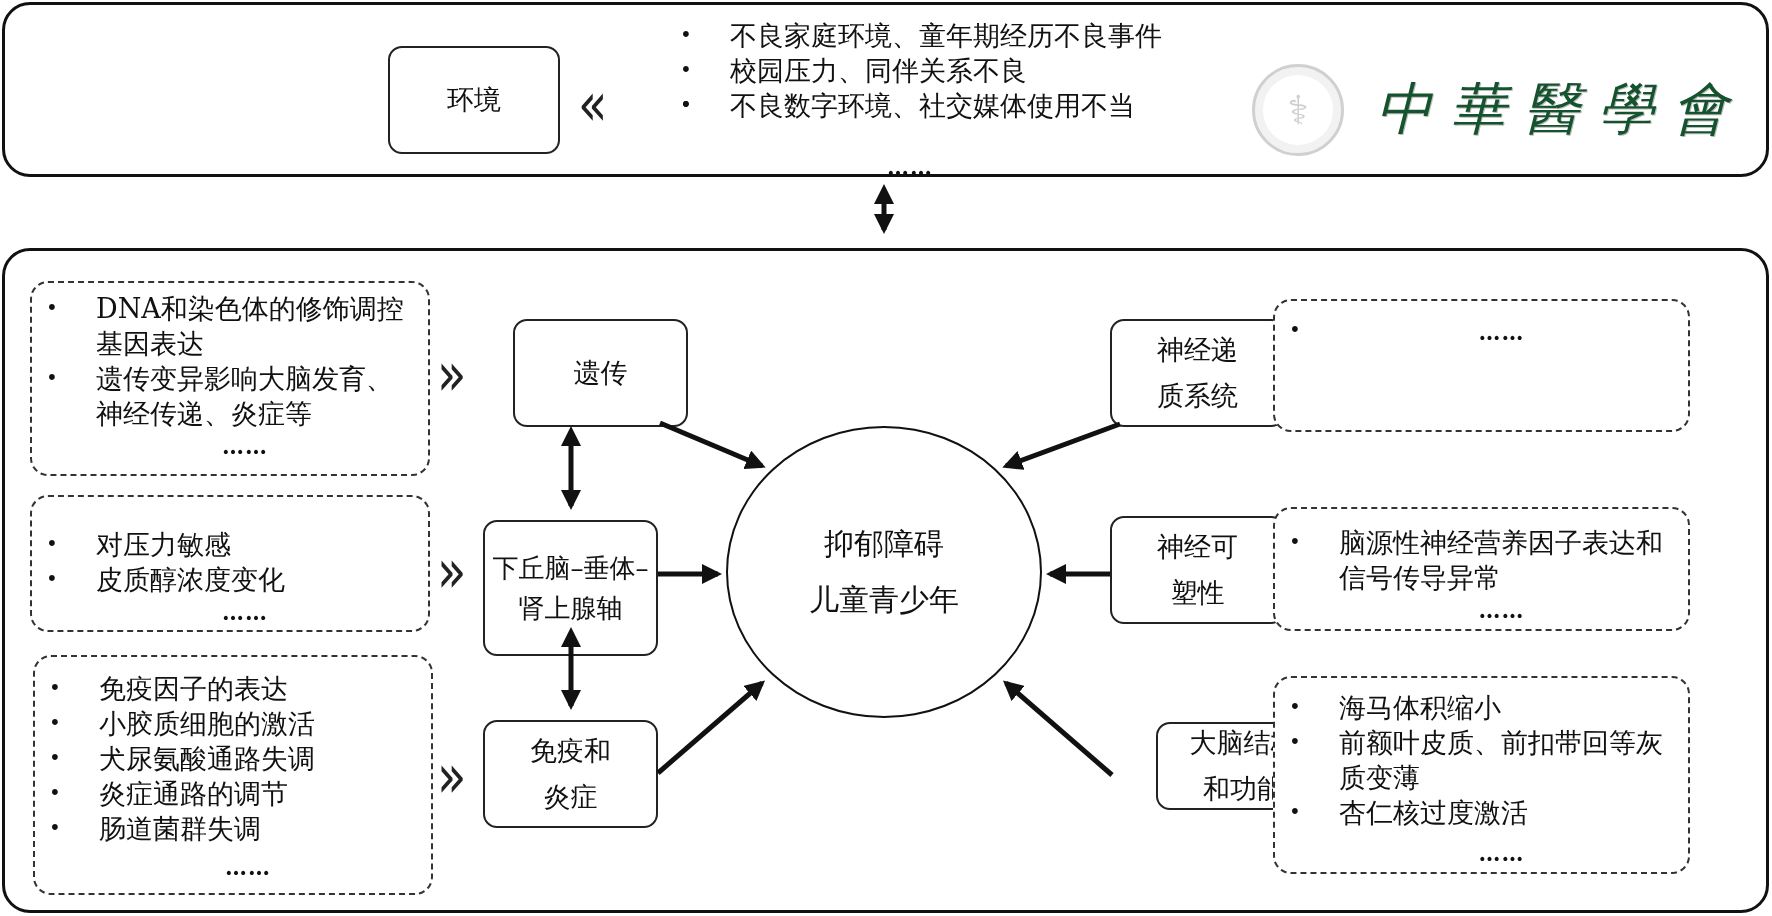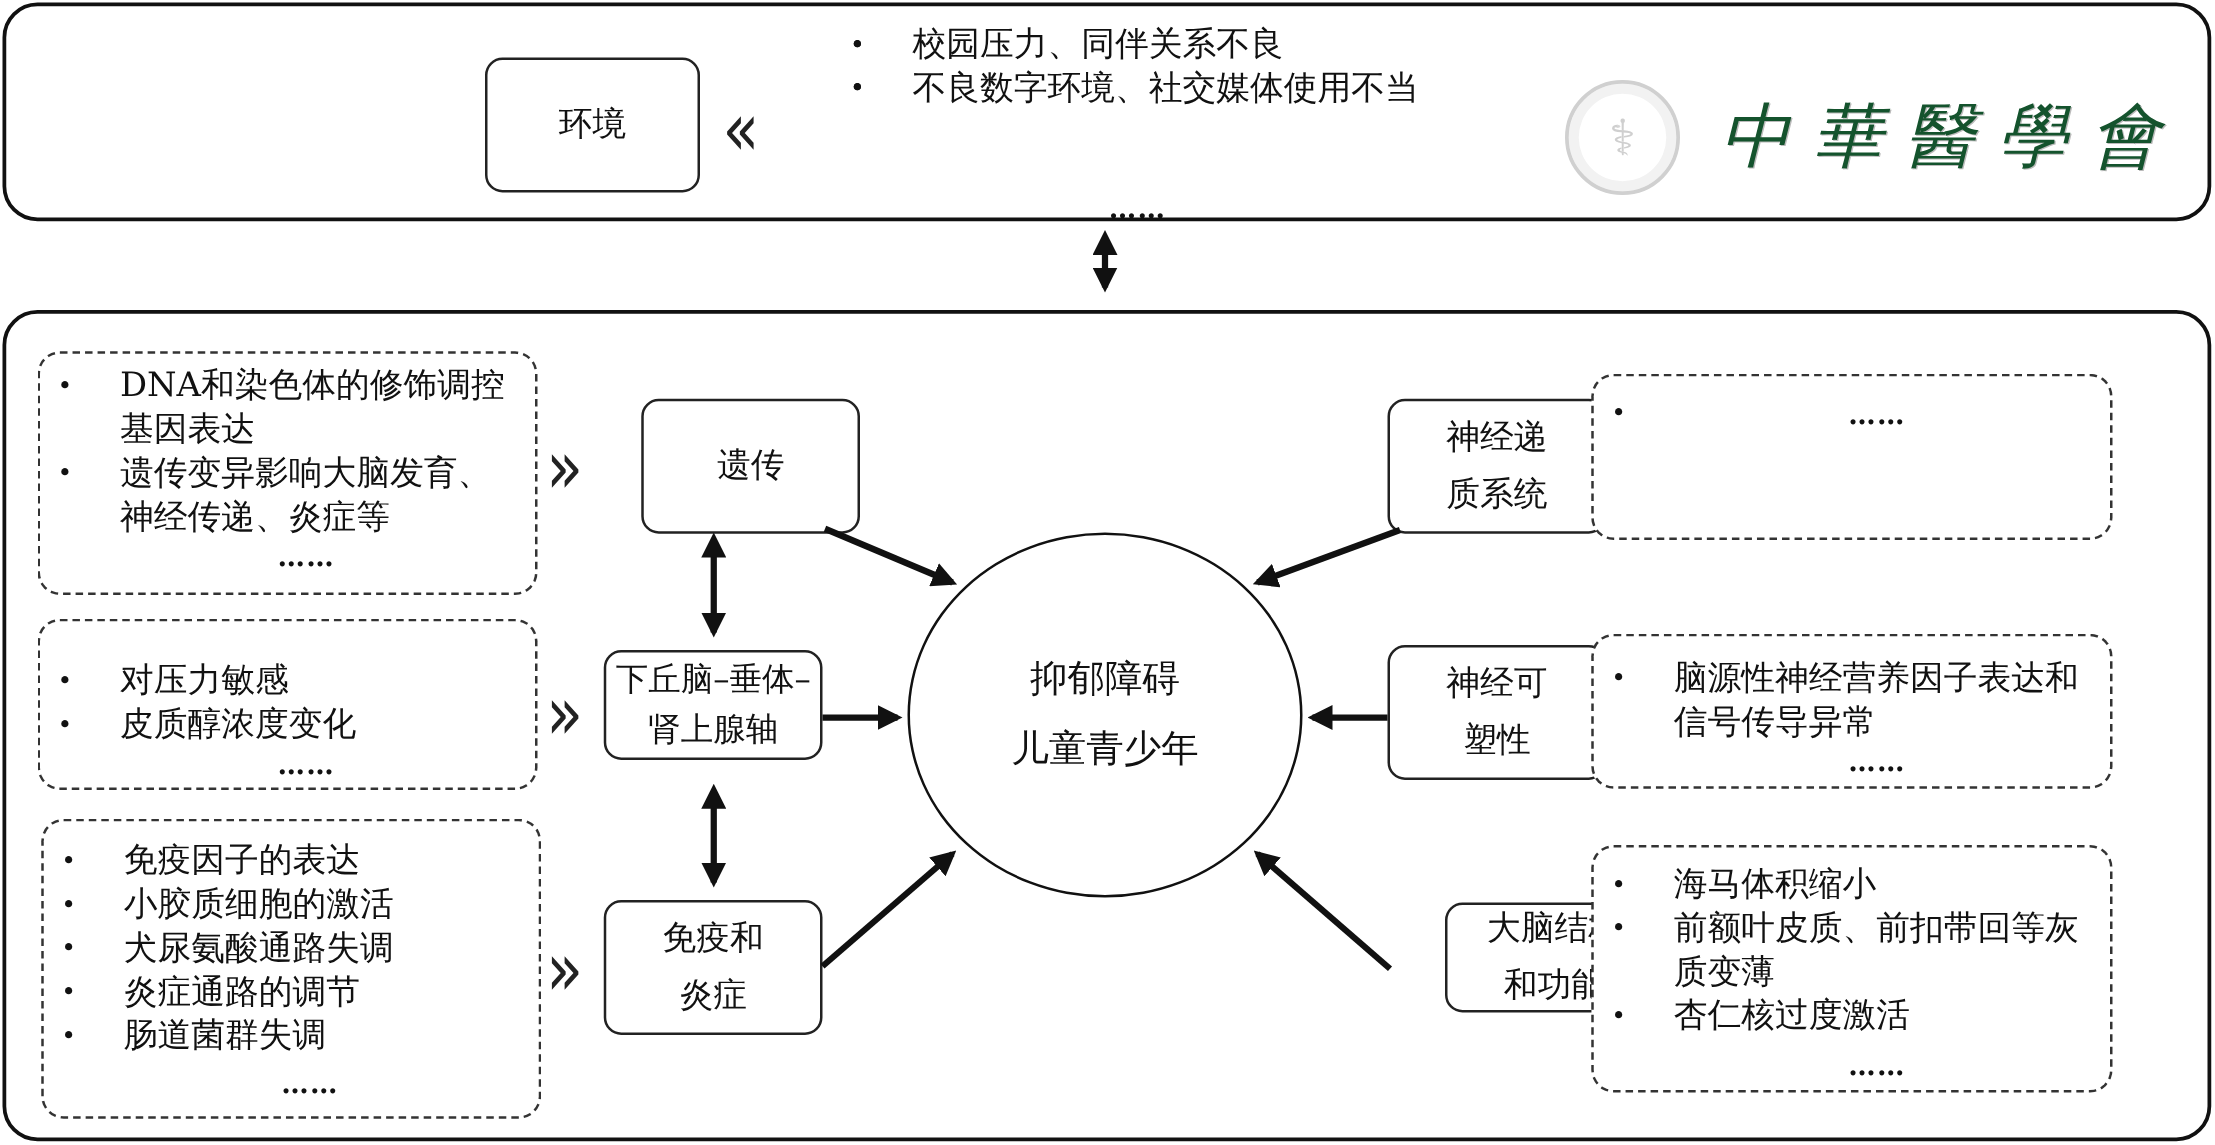--- a/index.html
+++ b/index.html
@@ -50,21 +50,21 @@
 </div>
 
 <div class="abs node" style="left:388px; top:46px; width:172px; height:108px;">
   <span>环境</span>
 </div>
 
 <div class="abs chev" style="left:578px; top:80px;">«</div>
 
 <div class="abs" style="left:666px; top:18px; width:600px;">
   <ul class="blist">
-    <li><span class="bullet">•</span></li>
+    <li><span class="bullet">•</span><span>不良家庭环境、童年期经历不良事件</span></li>
     <li><span class="bullet">•</span><span>校园压力、同伴关系不良</span></li>
     <li><span class="bullet">•</span></li>
     <li><span class="bullet">•</span><span>不良数字环境、社交媒体使用不当</span></li>
   </ul>
 </div>
 <div class="abs ellipsis" style="left:860px; top:160px; width:100px; line-height:14px;">……</div>
 
 <div class="abs seal" style="left:1252px; top:64px; width:92px; height:92px;">
   <span>⚕</span>
 </div>
@@ -100,21 +100,21 @@
   <div class="ellipsis" style="margin-left:30px; margin-top:6px;">……</div>
 </div>
 
 <div class="abs chev" style="left:437px; top:350px;">»</div>
 <div class="abs chev" style="left:437px; top:547px;">»</div>
 <div class="abs chev" style="left:437px; top:752px;">»</div>
 
 <div class="abs node" style="left:483px; top:319px; width:175px; height:108px;margin-left:30px;">
   <span>遗传</span>
 </div>
-<div class="abs node" style="left:483px; top:520px; width:175px; height:88px; font-size:26px; line-height:40px;">
+<div class="abs node" style="left:483px; top:520px; width:175px; height:136px; font-size:26px; line-height:40px;">
   <span>下丘脑–垂体–</span>
   <span>肾上腺轴</span>
 </div>
 <div class="abs node" style="left:483px; top:720px; width:175px; height:108px;">
   <span>免疫和</span>
   <span>炎症</span>
 </div>
 
 <div class="abs center-circle" style="left:726px; top:426px; width:316px; height:292px;">
   <span>抑郁障碍</span>

